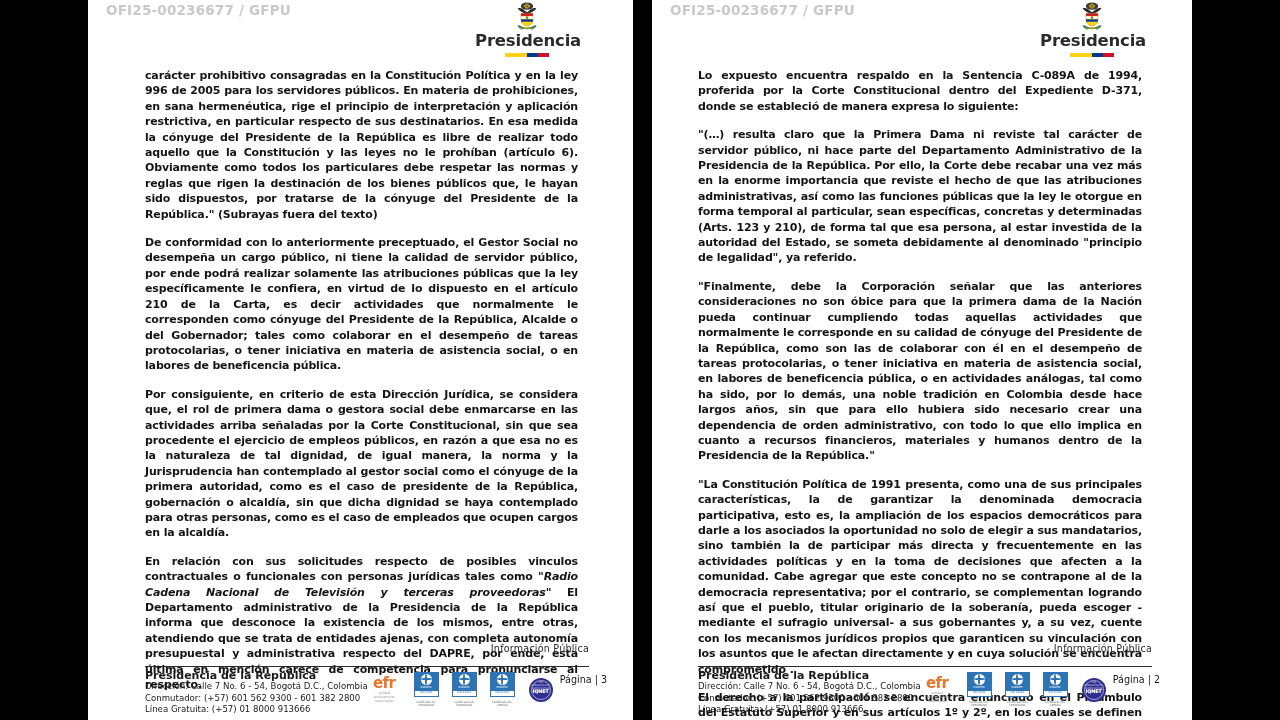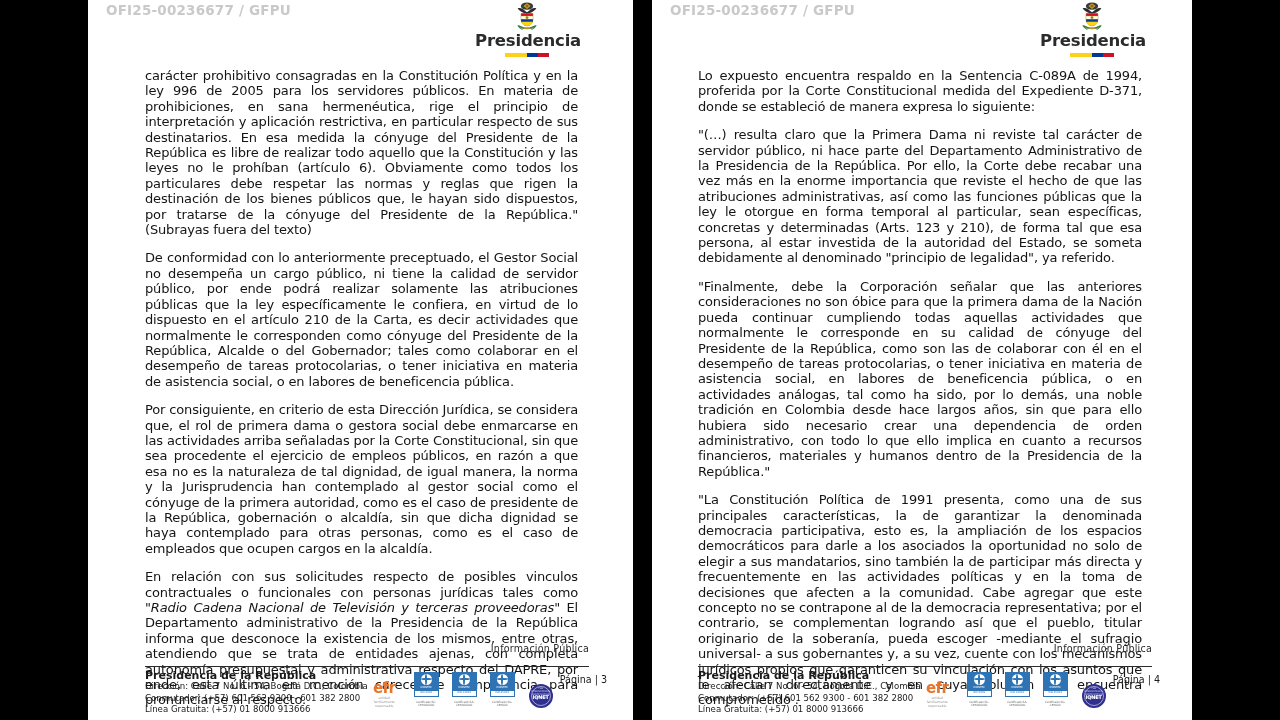--- a/index.html
+++ b/index.html
@@ -93,27 +93,28 @@
   .fb-r { width: 25%; background: #CE1126; }
 
   
   .pg-body {
     padding: 0 55px 0 57px;
   }
   .page-right .pg-body { padding: 0 50px 0 46px; }
   .pg-body p {
     margin: 0 0 13px 0;
     font-family: "DejaVu Sans", sans-serif;
-    font-size: 13px;
+    font-size: 11px;
     line-height: 15.4px;
     color: #141414;
     text-align: justify;
     text-justify: inter-word;
     hyphens: none;
     letter-spacing: -0.15px;
+    font-weight: bold;
   }
   .pg-body p em { font-style: italic; }
 
   
   .pg-footer {
     position: absolute;
     left: 0;
     right: 0;
     bottom: 0;
     padding: 0 44px 4px 57px;
@@ -140,21 +141,21 @@
   .contact {
     font-family: "DejaVu Sans", sans-serif;
     font-size: 8.6px;
     line-height: 11.6px;
     color: #1a1a1a;
     white-space: nowrap;
   }
   .contact .org { font-weight: bold; font-size: 11px; }
   .badges {
     display: flex;
-    align-items: flex-end;
+    align-items: center;
     gap: 13px;
     margin-top: 2px;
   }
   .badge-efr {
     width: 33px;
     text-align: center;
   }
   .badge-efr .efr-word {
     font-family: "DejaVu Sans", sans-serif;
     font-weight: bold;
@@ -415,21 +416,21 @@
         <div class="logo-word">Presidencia</div>
         <div class="flagbar">
           <i class="fb-y"></i>
           <i class="fb-b"></i>
           <i class="fb-r"></i>
         </div>
       </div>
     </div>
 
     <div class="pg-body">
-      <p>Lo expuesto encuentra respaldo en la Sentencia C-089A de 1994, proferida por la Corte Constitucional medida del Expediente D-371, donde se estableció de manera expresa lo siguiente:</p>
+      <p>Lo expuesto encuentra respaldo en la Sentencia C-089A de 1994, proferida por la Corte Constitucional dentro del Expediente D-371, donde se estableció de manera expresa lo siguiente:</p>
       <p> "(…) resulta claro que la Primera Dama ni reviste tal carácter de servidor público, ni hace parte del Departamento Administrativo de la Presidencia de la República. Por ello, la Corte debe recabar una vez más en la enorme importancia que reviste el hecho de que las atribuciones administrativas, así como las funciones públicas que la ley le otorgue en forma temporal al particular, sean específicas, concretas y determinadas (Arts. 123 y 210), de forma tal que esa persona, al estar investida de la autoridad del Estado, se someta debidamente al denominado "principio de legalidad", ya referido.</p>
       <p>"Finalmente, debe la Corporación señalar que las anteriores consideraciones no son óbice para que la primera dama de la Nación pueda continuar cumpliendo todas aquellas actividades que normalmente le corresponde en su calidad de cónyuge del Presidente de la República, como son las de colaborar con él en el desempeño de tareas protocolarias, o tener iniciativa  en materia de asistencia social, en labores de beneficencia pública, o en actividades análogas, tal como ha sido, por lo demás, una noble tradición en Colombia desde hace largos años, sin que para ello hubiera sido necesario crear una dependencia de orden administrativo, con todo lo que ello implica en cuanto a recursos financieros, materiales  y humanos dentro de la Presidencia de la República."</p>
       <p>"La Constitución Política de 1991 presenta, como una de sus principales características, la de garantizar la denominada democracia participativa, esto es, la ampliación de los espacios democráticos para darle a los asociados la oportunidad no solo de elegir a sus mandatarios, sino también la de participar más directa y frecuentemente en las actividades políticas y en la toma de decisiones que afecten a la comunidad. Cabe agregar que este concepto no se contrapone al de la democracia representativa; por el contrario, se complementan logrando así que el pueblo, titular originario de la soberanía, pueda escoger -mediante el sufragio universal- a sus gobernantes y, a su vez, cuente con los mecanismos jurídicos propios que garanticen su vinculación con los asuntos que le afectan directamente y en cuya solución se encuentra comprometido .</p>
       <p>El derecho a la participación se encuentra enunciado en el Preámbulo del Estatuto Superior y en sus artículos 1º y 2º, en los cuales se definen los principios fundamentales y los fines esenciales del Estado colombiano. Con todo,</p>
     </div>
 
     <div class="pg-footer">
       <div class="info-publica">Información  Pública</div>
       <div class="footrule"></div>
       <div class="footer-row">
@@ -470,19 +471,19 @@
               <div class="iso-caption">Certificado SG-CER000</div>
             </div>
             <div class="badge-iqnet">
               <div class="iqnet-circle">
                 <div class="ring"></div>
                 <div class="band-top">THE INTERNATIONAL CERTIFICATION NETWORK</div>
                 <div class="band">IQNET</div>
               </div>
             </div>
           </div>
-          <div class="pagenum">Página | 4</div>
+          <div class="pagenum">Página | 2</div>
         </div>
       </div>
     </div>
   </div>
 
 </div>
 
 </body></html>

